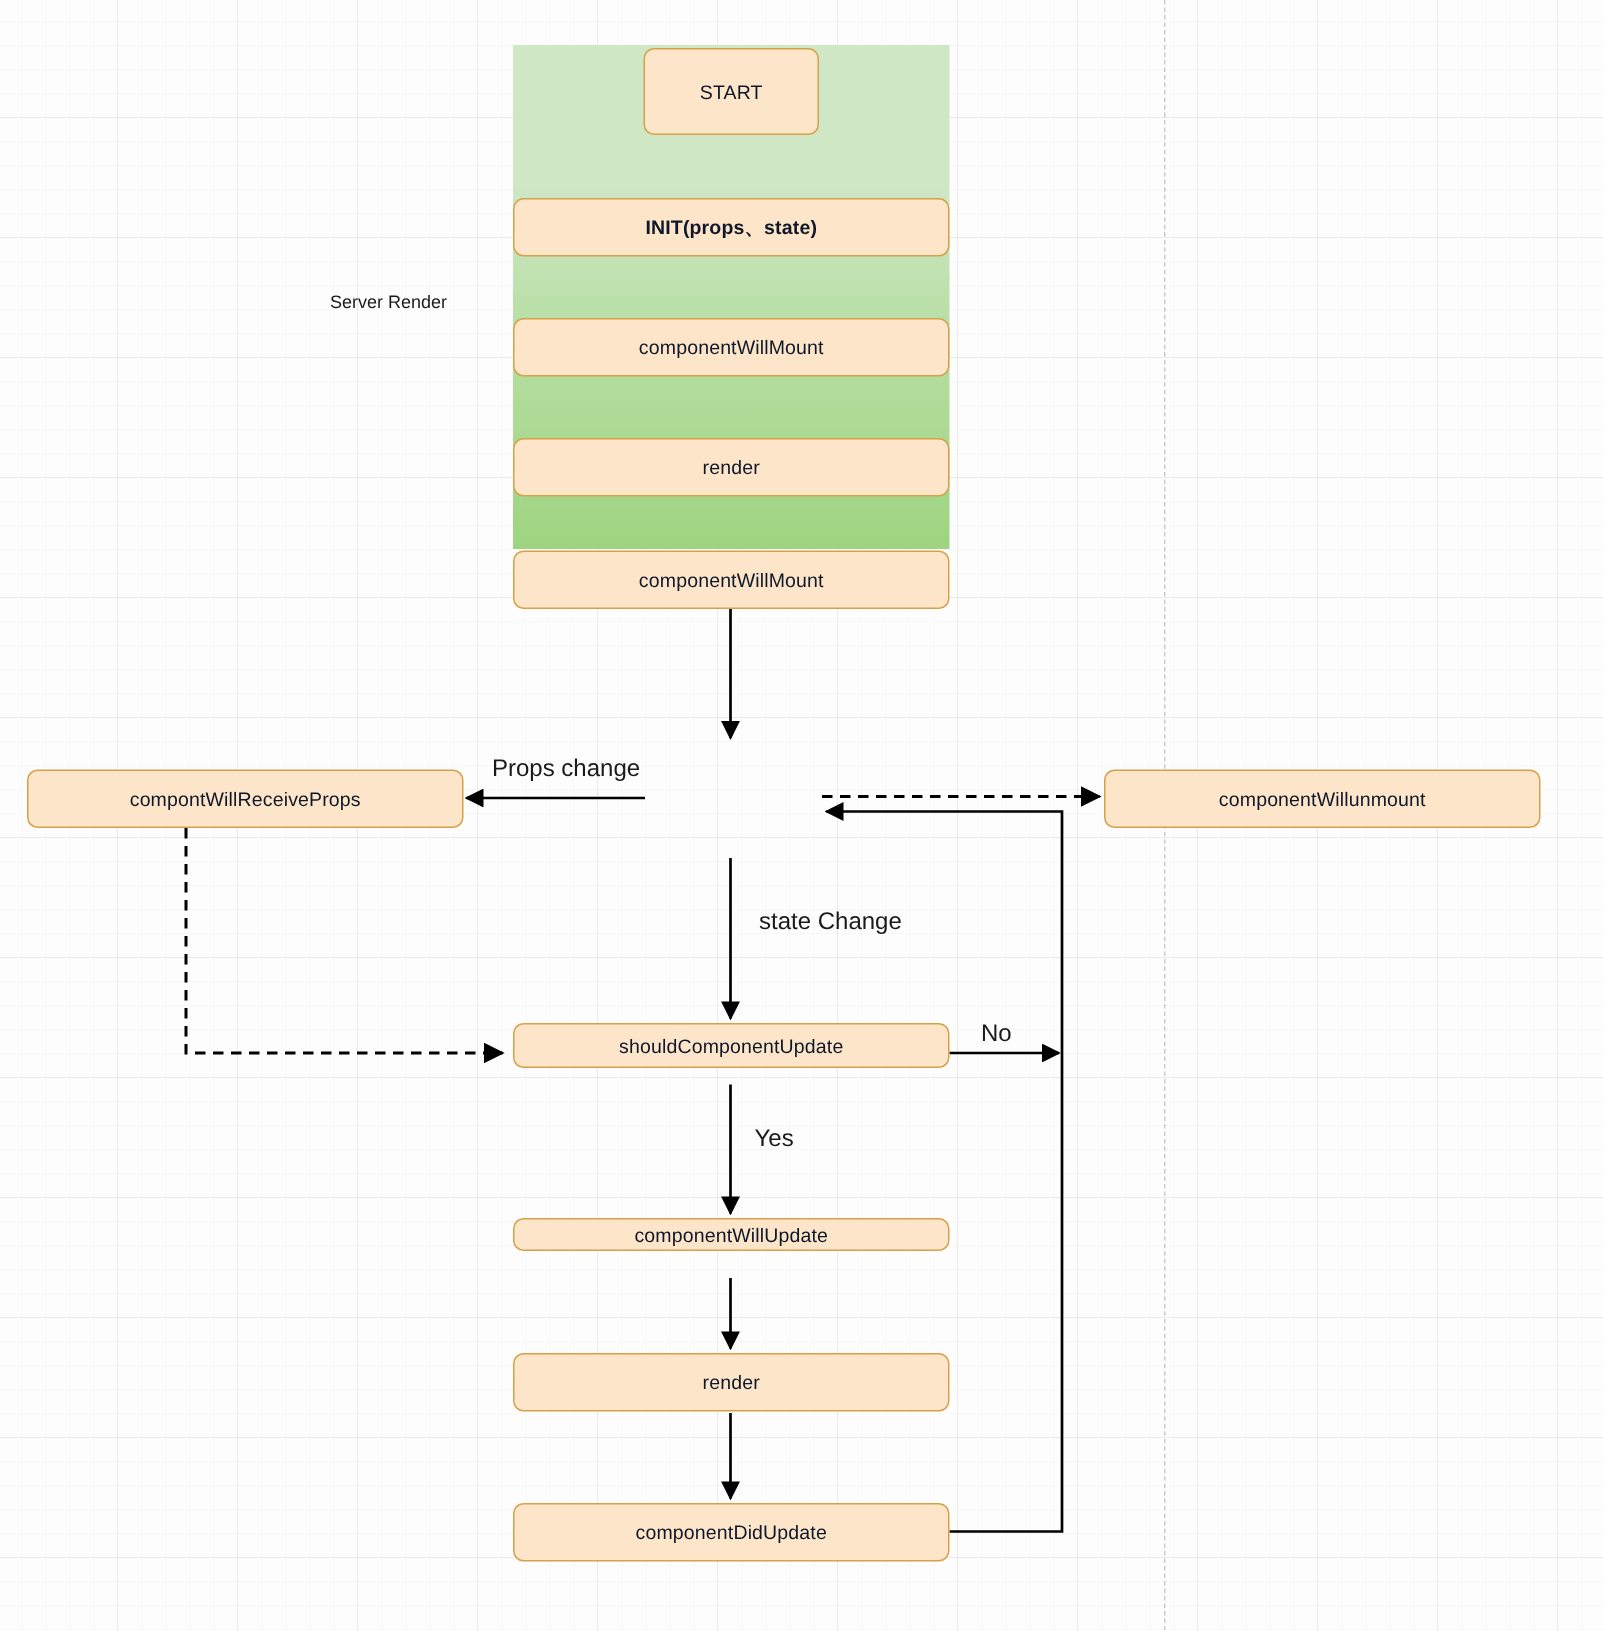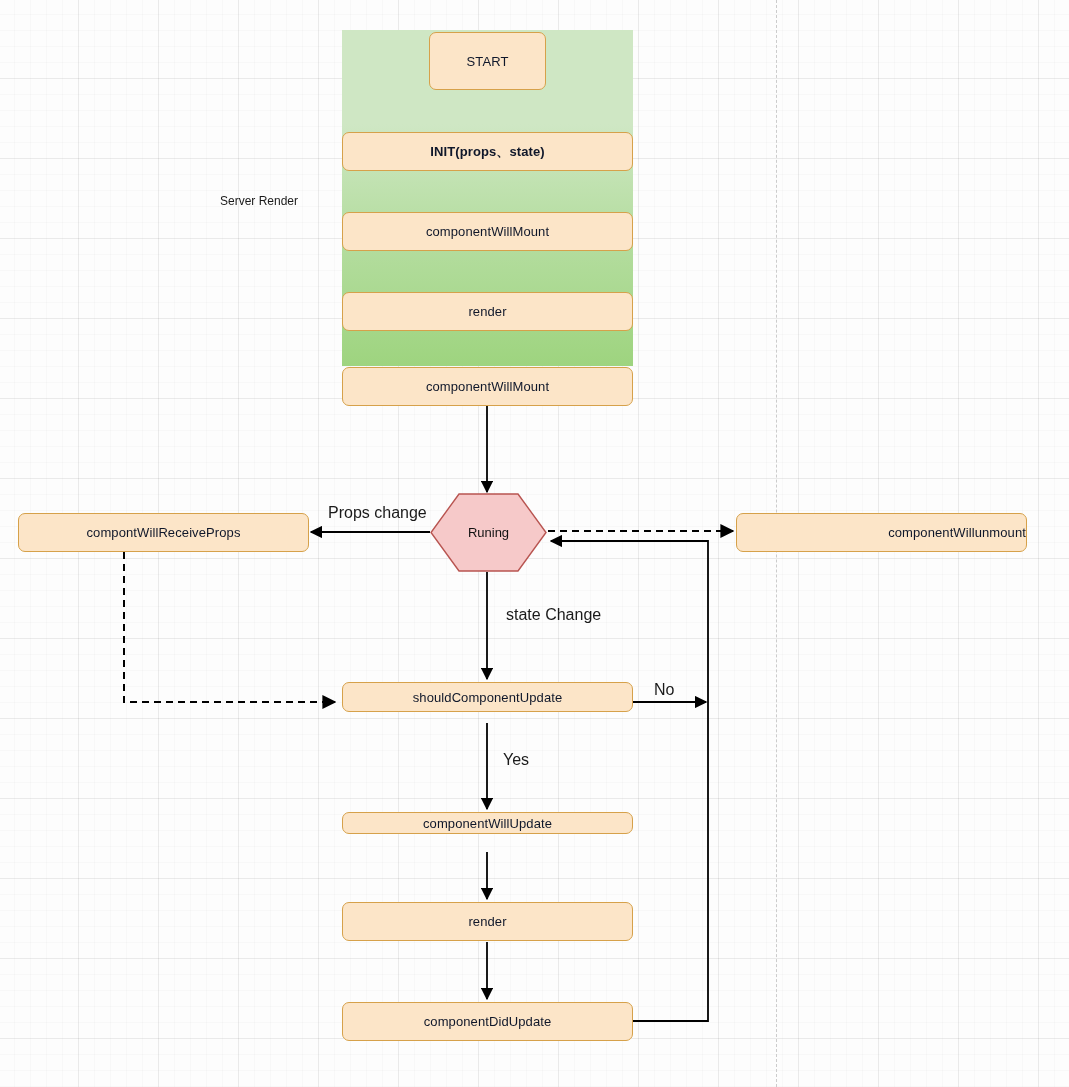--- a/index.html
+++ b/index.html
@@ -154,32 +154,26 @@
   </div>
 
   <div class="node" style="left:342px; top:292px; width:291px; height:39px;">
     <span>render</span>
   </div>
 
   <div class="node" style="left:342px; top:367px; width:291px; height:39px;">
     <span>componentWillMount</span>
   </div>
 
-  <div class="hexnode" style="left:430px; top:493px; width:117px; height:79px;">
-    <svg width="117" height="79" viewBox="0 0 117 79">
-      <polygon points="29,1 88,1 116,39.5 88,78 29,78 1,39.5" fill="#f6c9c9" stroke="#b85450" stroke-width="1.4"></polygon>
-    </svg>
-    <span class="hexlabel">Runing</span>
-  </div>
 
   <div class="node" style="left:18px; top:513px; width:291px; height:39px;">
     <span>compontWillReceiveProps</span>
   </div>
 
-  <div class="node" style="left:736px; top:513px; width:291px; height:39px;justify-content:flex-end;">
+  <div class="node" style="left:736px; top:513px; width:291px; height:39px;">
     <span>componentWillunmount</span>
   </div>
 
   <div class="node" style="left:342px; top:682px; width:291px; height:30px;">
     <span>shouldComponentUpdate</span>
   </div>
 
   <div class="node" style="left:342px; top:812px; width:291px; height:22px;">
     <span>componentWillUpdate</span>
   </div>

